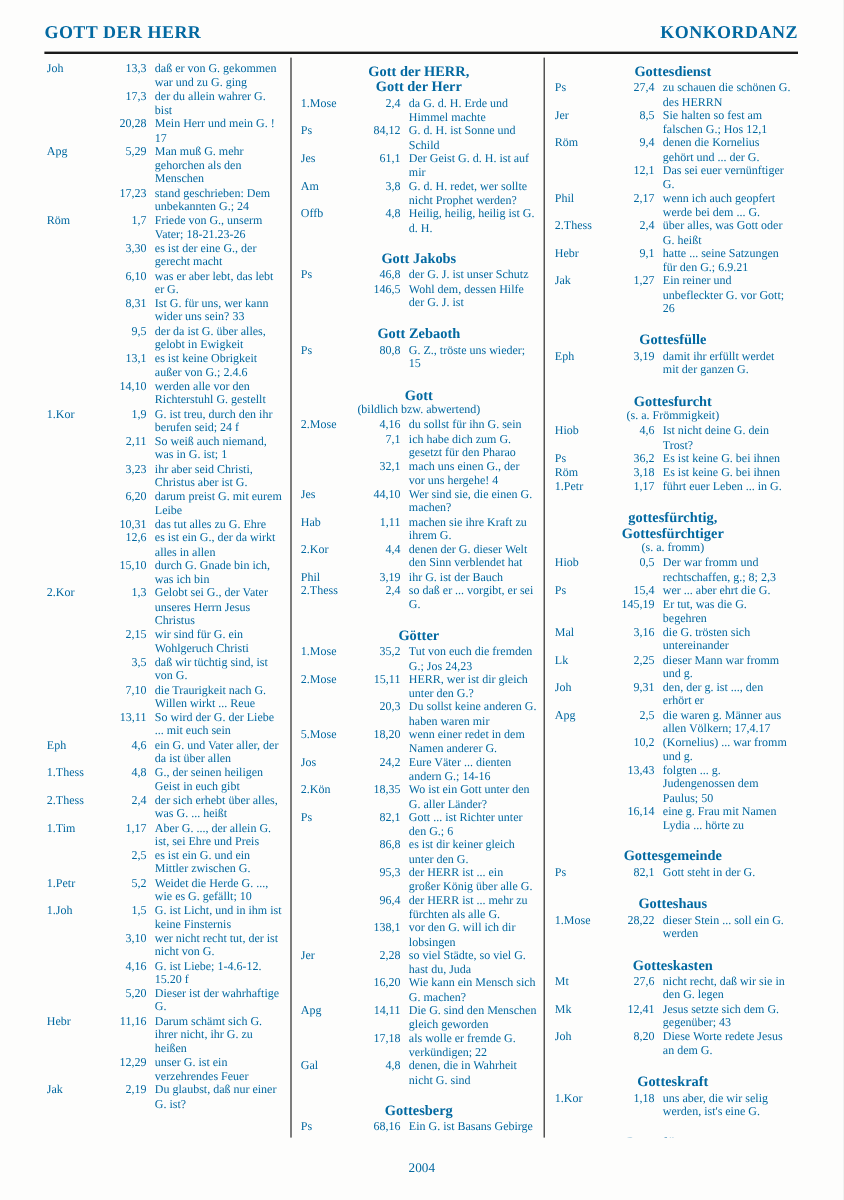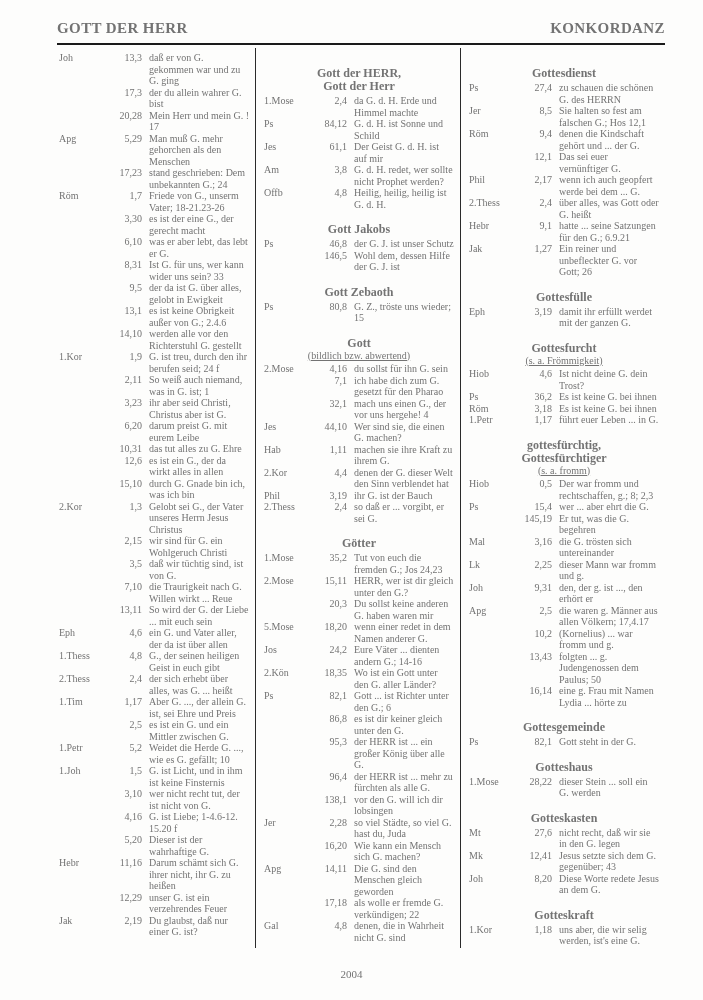--- a/index.html
+++ b/index.html
@@ -6,23 +6,23 @@
     margin: 0;
     padding: 0;
     background: #e8e8e6;
   }
   .page {
     position: relative;
     width: 703px;
     height: 1000px;
     background: #fdfdfc;
     box-sizing: border-box;
-    padding: 20px 38px 0 57px;
+    padding: 20px 38px 0 37px;
     font-family: "Liberation Serif", "DejaVu Serif", serif;
-    color: #737373;
+    color: #0369a1;
     overflow: hidden;
   }
   .header {
     display: flex;
     justify-content: space-between;
     align-items: baseline;
     font-size: 15px;
     font-weight: bold;
     letter-spacing: 0.4px;
   }
@@ -60,27 +60,26 @@
     white-space: nowrap;
   }
   .heading {
     text-align: center;
     font-weight: bold;
     font-size: 12px;
     line-height: 13px;
     margin: 13px 0 2px 0;
   }
   .col > .heading:first-child {
-    margin-top: 15px;
+    margin-top: 1px;
   }
   .heading-sub {
     font-weight: normal;
     font-size: 10px;
     line-height: 11.5px;
-    text-decoration: underline;
   }
   .footer {
     position: absolute;
     left: 0;
     bottom: 20px;
     width: 100%;
     text-align: center;
     font-size: 11px;
   }
 </style>
@@ -478,21 +477,21 @@
           <span class="text">zu schauen die schönen G. des HERRN</span>
         </div>
         <div class="entry">
           <span class="book">Jer</span>
           <span class="ref">8,5</span>
           <span class="text">Sie halten so fest am falschen G.; Hos 12,1</span>
         </div>
         <div class="entry">
           <span class="book">Röm</span>
           <span class="ref">9,4</span>
-          <span class="text">denen die Kindschaft gehört und ... der G.</span>
+          <span class="text">denen die Kornelius gehört und ... der G.</span>
         </div>
         <div class="entry">
           <span class="book"></span>
           <span class="ref">12,1</span>
           <span class="text">Das sei euer vernünftiger G.</span>
         </div>
         <div class="entry">
           <span class="book">Phil</span>
           <span class="ref">2,17</span>
           <span class="text">wenn ich auch geopfert werde bei dem ... G.</span>

